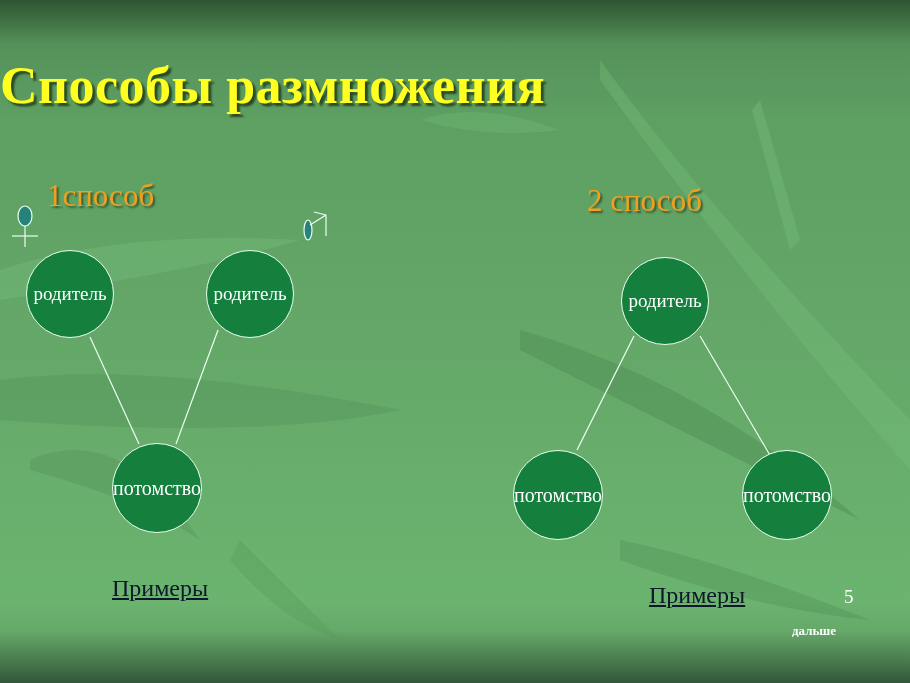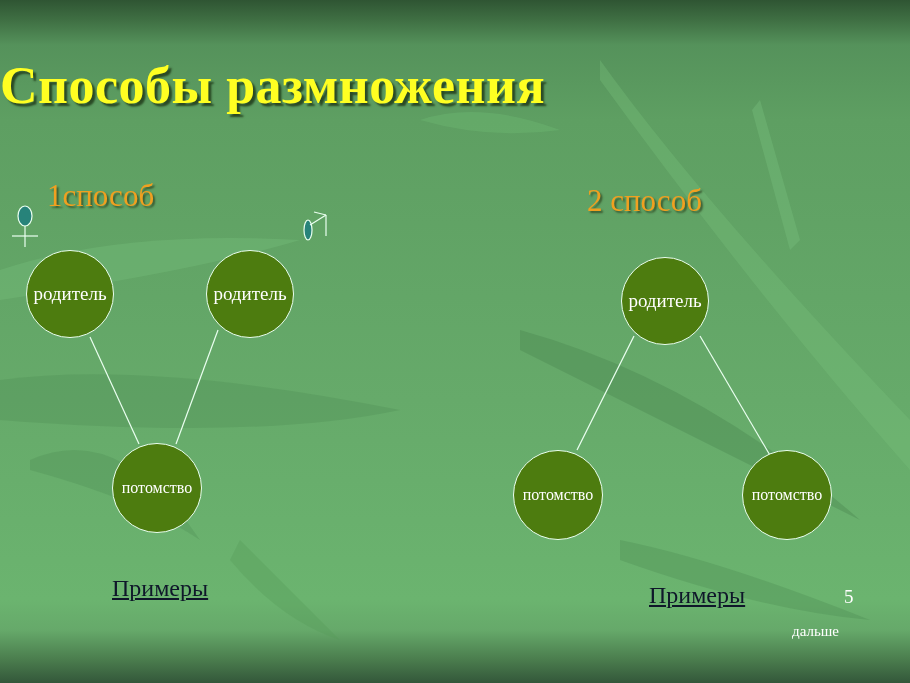--- a/index.html
+++ b/index.html
@@ -16,32 +16,32 @@
       letter-spacing: 0.5px;
     }
     .subtitle {
       position: absolute; font-size: 31px; color: #f0a020;
       text-shadow: 2px 2px 2px #3a5a30;
       margin-top: 12px;
     }
     .diagram { position: absolute; inset: 0; }
     .node {
       position: absolute; width: 88px; height: 88px; border-radius: 50%;
-      background: #4d7c0f; border: 1.5px solid #eafff0;
+      background: #15803d; border: 1.5px solid #eafff0;
       display: flex; align-items: center; justify-content: center;
       color: #ffffff; box-sizing: border-box;
     }
     .node.parent span { font-size: 19px; }
-    .node.child span { font-size: 16px; }
+    .node.child span { font-size: 20px; }
     .link {
       position: absolute; font-size: 24px; color: #0f172a; text-decoration: underline;
       cursor: pointer;
     }
     .page-num { position: absolute; left: 844px; top: 586px; font-size: 19px; color: #ffffff; }
-    .next { position: absolute; left: 792px; top: 623px; font-size: 15px; color: #ffffff; cursor: pointer; }
+    .next { position: absolute; left: 792px; top: 623px; font-size: 13px; color: #ffffff; cursor: pointer; font-weight: bold; }
     .sym { position: absolute; }
   </style>
 </head>
 <body>
 
 <svg class="leaves" width="910" height="683" viewBox="0 0 910 683">
   <path d="M0 270 Q120 230 300 240 Q200 270 0 300 Z" fill="#74bb78" opacity="0.45"></path>
   <path d="M0 380 Q150 360 400 410 Q260 440 0 420 Z" fill="#4f8f55" opacity="0.35"></path>
   <path d="M600 60 Q700 200 910 420 L910 470 Q760 300 600 80 Z" fill="#78c07c" opacity="0.35"></path>
   <path d="M520 330 Q700 380 860 520 Q720 450 520 350 Z" fill="#4a8650" opacity="0.4"></path>

